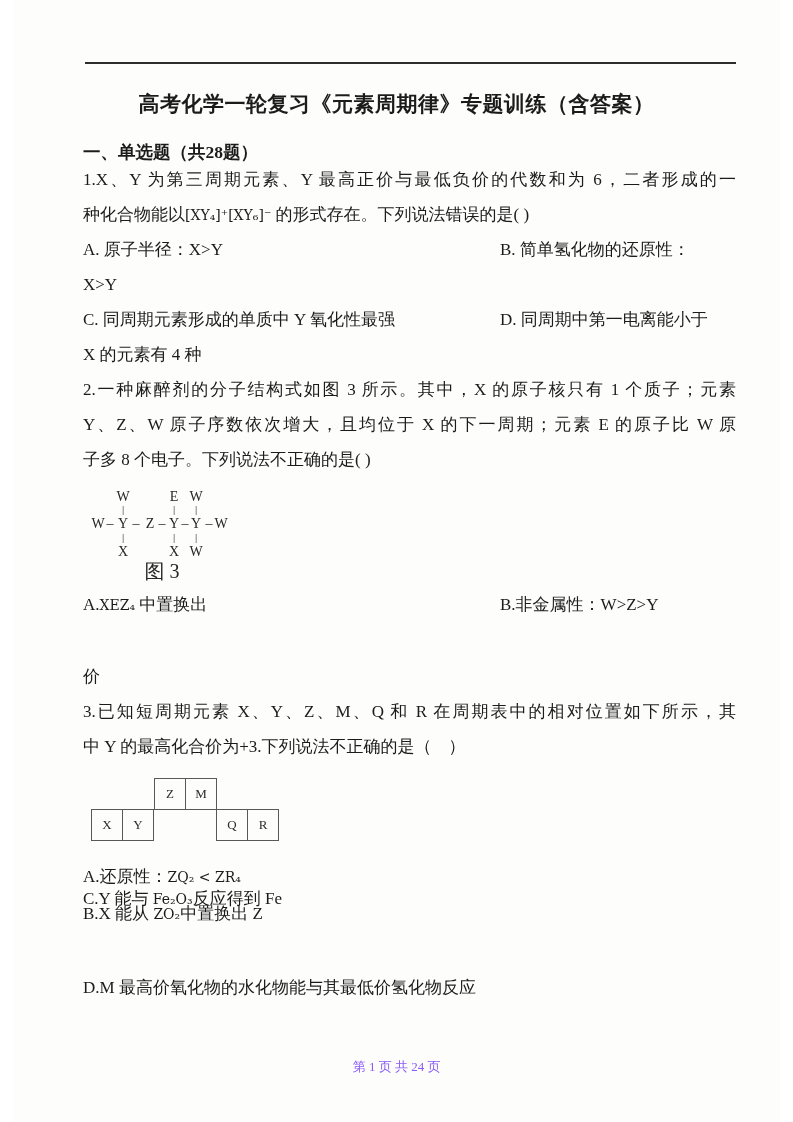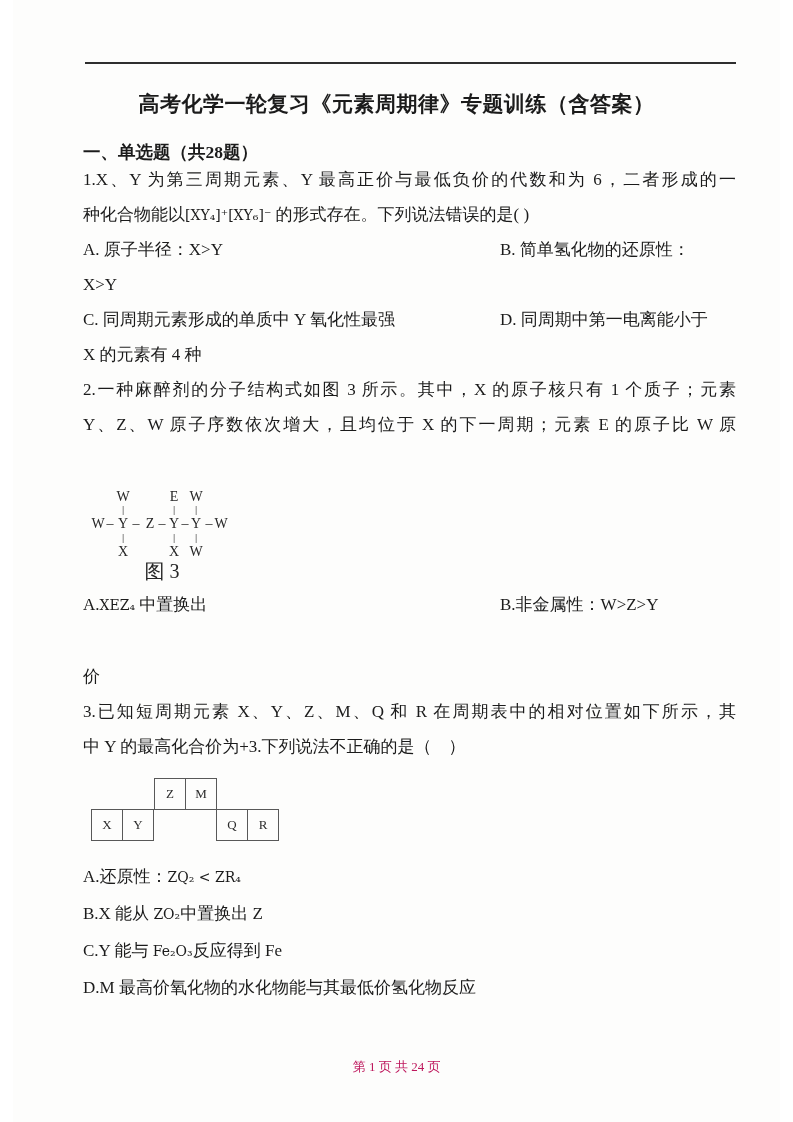--- a/index.html
+++ b/index.html
@@ -31,21 +31,21 @@
   .struct span{position:absolute;transform:translateX(-50%);line-height:14px;white-space:pre;}
   .struct .bond-v{font-size:11px;line-height:13px;}
   .struct .caption{font-size:20px;}
   
   .ptable{position:absolute;left:78px;top:778px;width:190px;height:64px;}
   .cell{
     position:absolute;width:32px;height:32px;border:1px solid #585858;box-sizing:border-box;
     display:flex;align-items:center;justify-content:center;
     font-size:13px;color:#2c2c2c;background:transparent;
   }
-  .footer{position:absolute;top:1058px;left:0;width:100%;text-align:center;font-size:13px;color:#be185d;}
+  .footer{position:absolute;top:1058px;left:0;width:100%;text-align:center;font-size:13px;color:#8b5cf6;}
 </style>
 </head>
 <body>
 
 <div class="page">
 
   <div class="rule"></div>
 
   <h1 class="title">高考化学一轮复习《元素周期律》专题训练（含答案）</h1>
 
@@ -60,20 +60,21 @@
   </div>
   <div class="line" style="top:307px">
     <span class="opt-left">C. 同周期元素形成的单质中 Y 氧化性最强</span>
     <span class="opt-right">D. 同周期中第一电离能小于</span>
   </div>
   <div class="line" style="top:272px">X&gt;Y</div>
   <div class="line" style="top:342px">X 的元素有 4 种</div>
 
   <div class="line jline" style="top:377px">2.一种麻醉剂的分子结构式如图 3 所示。其中，X 的原子核只有 1 个质子；元素</div>
   <div class="line jline" style="top:412px">Y、Z、W 原子序数依次增大，且均位于 X 的下一周期；元素 E 的原子比 W 原</div>
+  <div class="line" style="top:447px">子多 8 个电子。下列说法不正确的是(  )</div>
 
   <div class="struct">
 
     <span style="left:38px;top:0">W</span>
     <span style="left:89px;top:0">E</span>
     <span style="left:111px;top:0">W</span>
 
     <span class="bond-v" style="left:38px;top:13px">|</span>
     <span class="bond-v" style="left:89px;top:13px">|</span>
     <span class="bond-v" style="left:111px;top:13px">|</span>
@@ -113,18 +114,18 @@
     <span class="cell" style="left:63px;top:0">Z</span>
     <span class="cell" style="left:94px;top:0">M</span>
     <span class="cell" style="left:0;top:31px">X</span>
     <span class="cell" style="left:31px;top:31px">Y</span>
     <span class="cell" style="left:125px;top:31px">Q</span>
     <span class="cell" style="left:156px;top:31px">R</span>
   </div>
 
   <div class="line" style="top:901px"><span>B.X 能从 </span><span class="formula">ZO₂</span><span>中置换出 Z</span></div>
   <div class="line" style="top:864px"><span>A.还原性：</span><span class="formula">ZQ₂ &lt; ZR₄</span></div>
-  <div class="line" style="top:938px"><span>C.Y 能与 </span><span class="formula">Fe₂O₃</span><span>反应得到 Fe</span></div>
+  <div class="line" style="top:886px"><span>C.Y 能与 </span><span class="formula">Fe₂O₃</span><span>反应得到 Fe</span></div>
   <div class="line" style="top:975px">D.M 最高价氧化物的水化物能与其最低价氢化物反应</div>
 
   <div class="footer">第 1 页 共 24 页</div>
 
 </div>
 
 </body></html>

